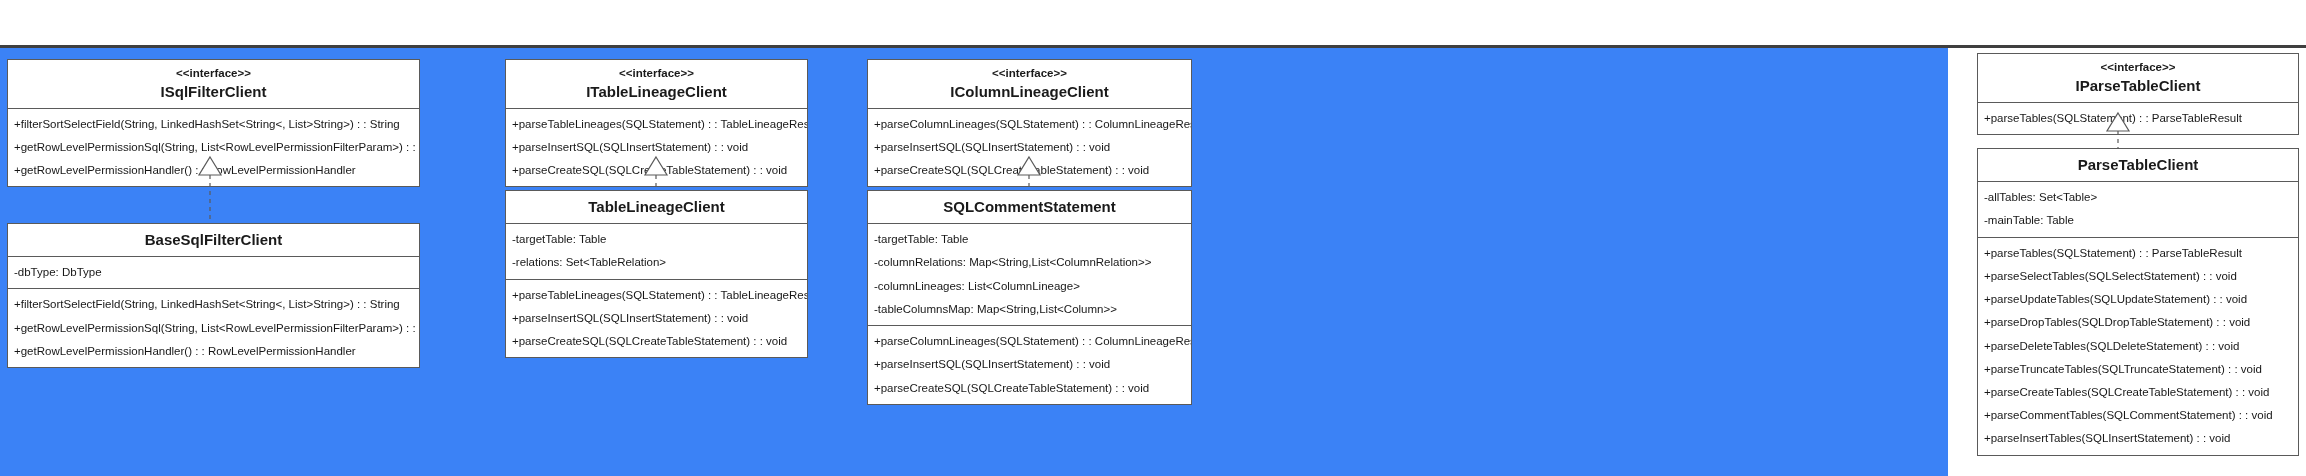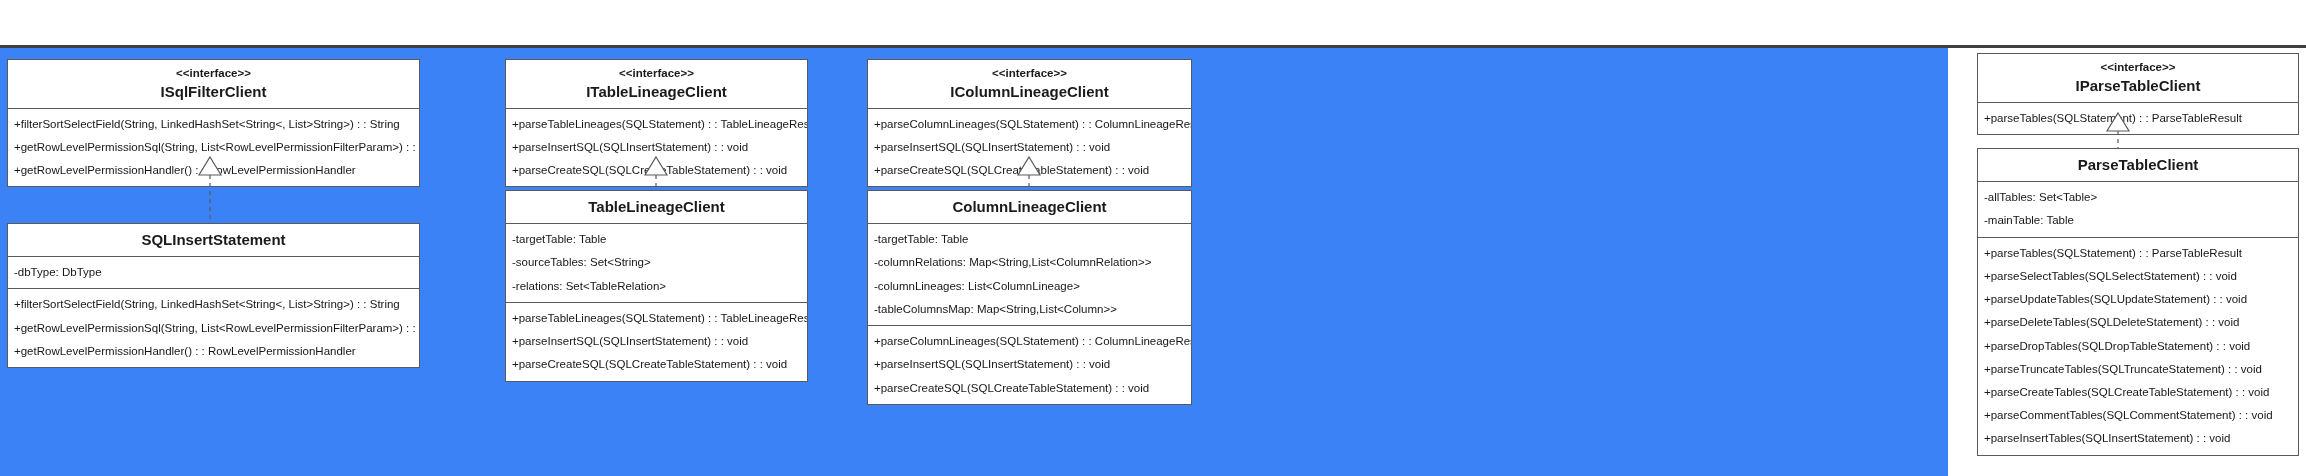--- a/index.html
+++ b/index.html
@@ -108,21 +108,21 @@
 
   <div class="realization" style="left:190px; top:108px; width:40px; height:72px;">
     <svg width="40" height="72" viewBox="0 0 40 72">
       <polygon points="20,4 31,22 9,22" fill="#ffffff" stroke="#5a5a5a" stroke-width="1.2"></polygon>
       <line x1="20" y1="22" x2="20" y2="72" stroke="#5a5a5a" stroke-width="1.2" stroke-dasharray="4,4"></line>
     </svg>
   </div>
 
   <div class="uml-box" style="left:7px; top:178px; width:413px;">
     <div class="uml-header">
-      <span class="typename">SQLInsertStatement</span>
+      <span class="typename">BaseSqlFilterClient</span>
     </div>
     <div class="uml-compartment">
       <div class="uml-member">-dbType: DbType</div>
     </div>
     <div class="uml-compartment">
       <div class="uml-member">+filterSortSelectField(String, LinkedHashSet&lt;String&lt;, List&gt;String&gt;) : : String</div>
       <div class="uml-member">+getRowLevelPermissionSql(String, List&lt;RowLevelPermissionFilterParam&gt;) : : String</div>
       <div class="uml-member">+getRowLevelPermissionHandler() : : RowLevelPermissionHandler</div>
     </div>
   </div>
@@ -145,21 +145,20 @@
       <line x1="20" y1="22" x2="20" y2="40" stroke="#5a5a5a" stroke-width="1.2" stroke-dasharray="4,4"></line>
     </svg>
   </div>
 
   <div class="uml-box" style="left:505px; top:145px; width:303px;">
     <div class="uml-header">
       <span class="typename">TableLineageClient</span>
     </div>
     <div class="uml-compartment">
       <div class="uml-member">-targetTable: Table</div>
-      <div class="uml-member">-sourceTables: Set&lt;String&gt;</div>
       <div class="uml-member">-relations: Set&lt;TableRelation&gt;</div>
     </div>
     <div class="uml-compartment">
       <div class="uml-member">+parseTableLineages(SQLStatement) : : TableLineageResult</div>
       <div class="uml-member">+parseInsertSQL(SQLInsertStatement) : : void</div>
       <div class="uml-member">+parseCreateSQL(SQLCreateTableStatement) : : void</div>
     </div>
   </div>
 
   <div class="uml-box" style="left:867px; top:14px; width:325px;">
@@ -176,21 +175,21 @@
 
   <div class="realization" style="left:1009px; top:108px; width:40px; height:40px;">
     <svg width="40" height="40" viewBox="0 0 40 40">
       <polygon points="20,4 31,22 9,22" fill="#ffffff" stroke="#5a5a5a" stroke-width="1.2"></polygon>
       <line x1="20" y1="22" x2="20" y2="40" stroke="#5a5a5a" stroke-width="1.2" stroke-dasharray="4,4"></line>
     </svg>
   </div>
 
   <div class="uml-box" style="left:867px; top:145px; width:325px;">
     <div class="uml-header">
-      <span class="typename">ColumnLineageClient</span>
+      <span class="typename">SQLCommentStatement</span>
     </div>
     <div class="uml-compartment">
       <div class="uml-member">-targetTable: Table</div>
       <div class="uml-member">-columnRelations: Map&lt;String,List&lt;ColumnRelation&gt;&gt;</div>
       <div class="uml-member">-columnLineages: List&lt;ColumnLineage&gt;</div>
       <div class="uml-member">-tableColumnsMap: Map&lt;String,List&lt;Column&gt;&gt;</div>
     </div>
     <div class="uml-compartment">
       <div class="uml-member">+parseColumnLineages(SQLStatement) : : ColumnLineageResult</div>
       <div class="uml-member">+parseInsertSQL(SQLInsertStatement) : : void</div>
@@ -220,22 +219,22 @@
       <span class="typename">ParseTableClient</span>
     </div>
     <div class="uml-compartment">
       <div class="uml-member">-allTables: Set&lt;Table&gt;</div>
       <div class="uml-member">-mainTable: Table</div>
     </div>
     <div class="uml-compartment">
       <div class="uml-member">+parseTables(SQLStatement) : : ParseTableResult</div>
       <div class="uml-member">+parseSelectTables(SQLSelectStatement) : : void</div>
       <div class="uml-member">+parseUpdateTables(SQLUpdateStatement) : : void</div>
+      <div class="uml-member">+parseDropTables(SQLDropTableStatement) : : void</div>
       <div class="uml-member">+parseDeleteTables(SQLDeleteStatement) : : void</div>
-      <div class="uml-member">+parseDropTables(SQLDropTableStatement) : : void</div>
       <div class="uml-member">+parseTruncateTables(SQLTruncateStatement) : : void</div>
       <div class="uml-member">+parseCreateTables(SQLCreateTableStatement) : : void</div>
       <div class="uml-member">+parseCommentTables(SQLCommentStatement) : : void</div>
       <div class="uml-member">+parseInsertTables(SQLInsertStatement) : : void</div>
     </div>
   </div>
 
 </div>
 
 </body></html>

